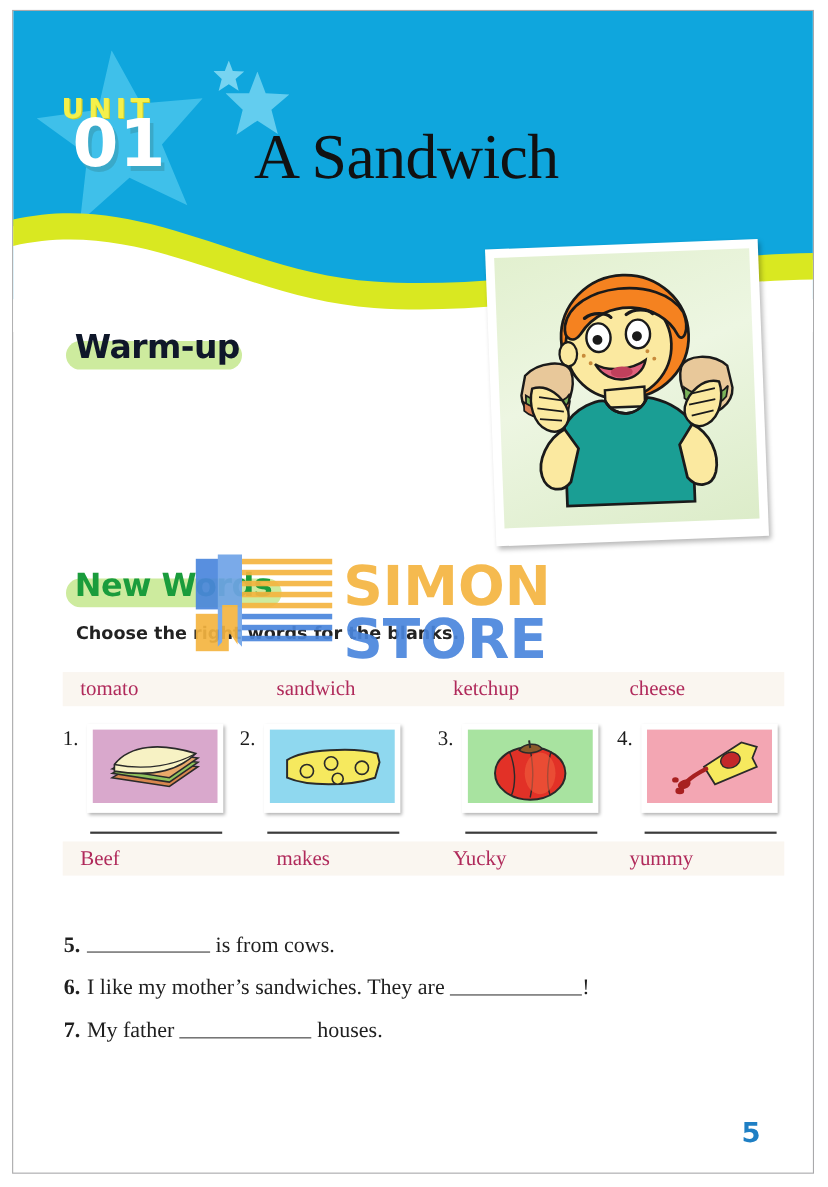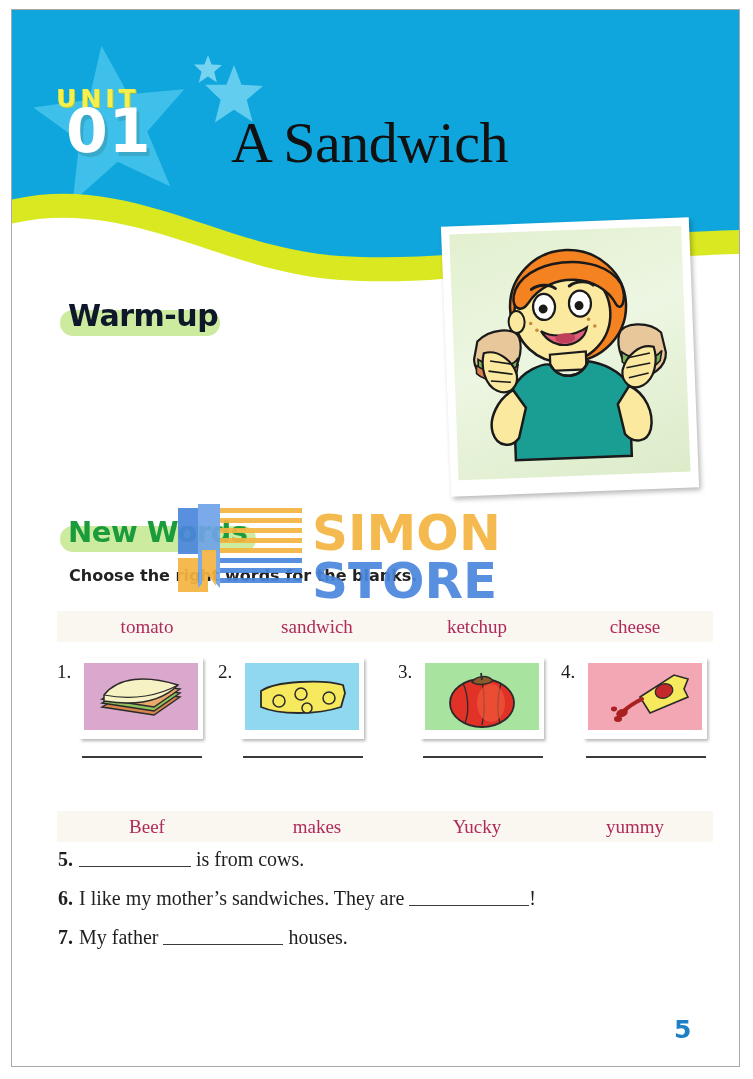--- a/index.html
+++ b/index.html
@@ -197,24 +197,24 @@
     left: 45px;
     width: 656px;
     height: 31px;
     background: #faf6f0;
     display: flex;
     align-items: center;
   }
   .wordbank .w {
     font-size: 19px;
     color: #b02a5b;
-    text-align: center;
+    padding-left: 16px;
   }
   #bank1 { top: 601px; }
-  #bank2 { top: 801px; }
+  #bank2 { top: 755px; }
 
   
   .pic-row {
     position: absolute;
     left: 45px; top: 648px;
     width: 670px; height: 115px;
   }
   .pic-item {
     position: absolute;
     top: 0;

